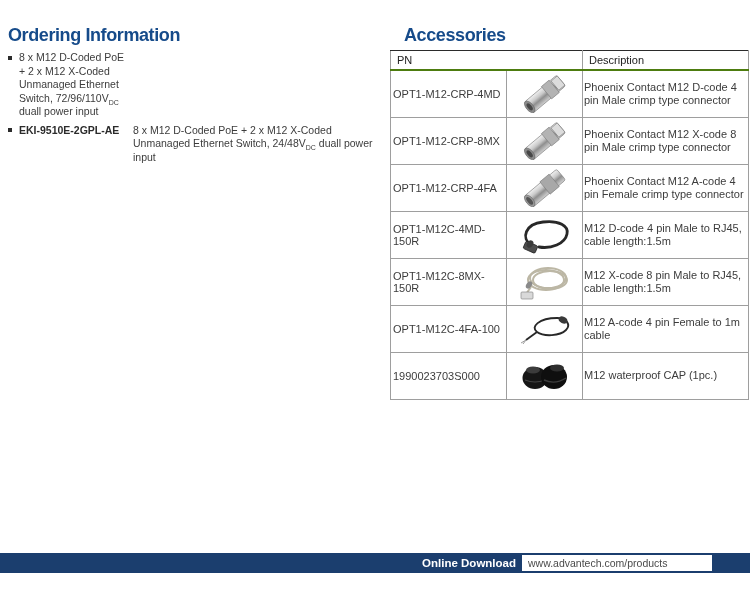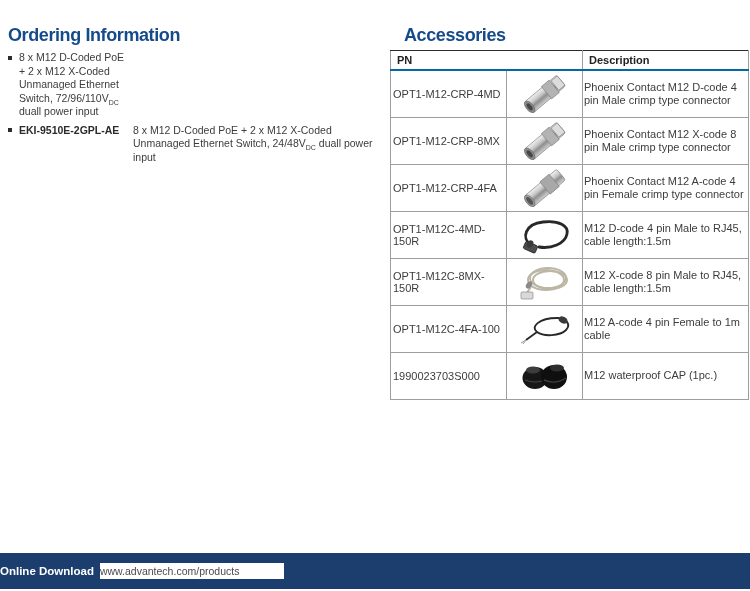--- a/index.html
+++ b/index.html
@@ -41,48 +41,49 @@
     position:absolute;left:390px;top:50px;width:358px;
     border-collapse:collapse;table-layout:fixed;
   }
   #acc-table th,#acc-table td{
     border:1px solid #9e9e9e;
     font-size:11px;
     vertical-align:middle;
   }
   #acc-table thead th{
     border-top:1.5px solid #2b2b2b;
-    border-bottom:2px solid #0369a1;
+    border-bottom:2px solid #4d7c0f;
     color:#222;
-    font-weight:bold;
+    font-weight:normal;
     text-align:left;
     height:16px;
     padding:1px 0 1px 6px;
   }
   #acc-table td{height:44px;color:#3c3c3c;}
   td.pn-cell{padding-left:2px;}
   td.photo-cell{text-align:center;padding:1px 0;}
   td.desc-cell{padding-right:4px;line-height:13.5px;}
   .col-pn{width:116px;}
   .col-photo{width:76px;}
   .col-desc{width:166px;}
 
   
   #footer-bar{
-    position:absolute;left:0;top:553px;width:750px;height:36px;
+    position:absolute;left:0;top:553px;width:750px;height:20px;
     background:#1b3e6e;
-    display:flex;align-items:center;
+    display:flex;align-items:center;justify-content:flex-end;
   }
   #footer-label{
     color:#ffffff;font-size:11.5px;font-weight:bold;
     margin-right:6px;white-space:nowrap;
   }
   #footer-urlbox{
     width:184px;height:16px;background:#ffffff;
     display:flex;align-items:center;
+    padding-left:6px;
     margin-right:38px;
     font-size:10.5px;color:#4a4a4a;
     overflow:hidden;white-space:nowrap;
   }
   svg{display:block;margin:0 auto;}
 </style>
 </head>
 <body>
 
 <div id="page">

